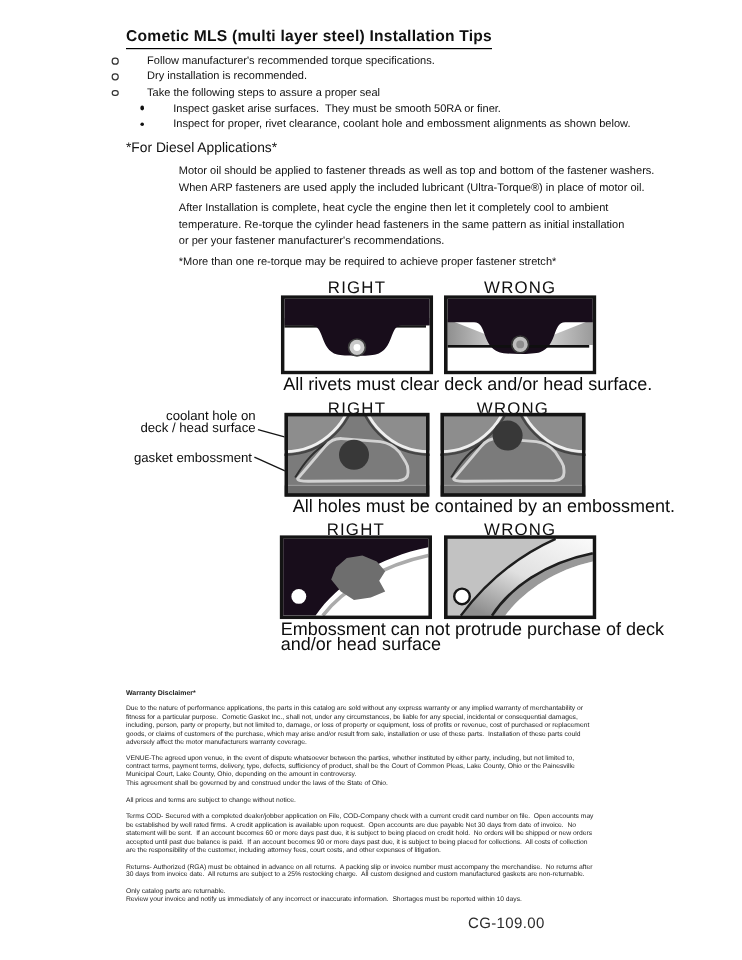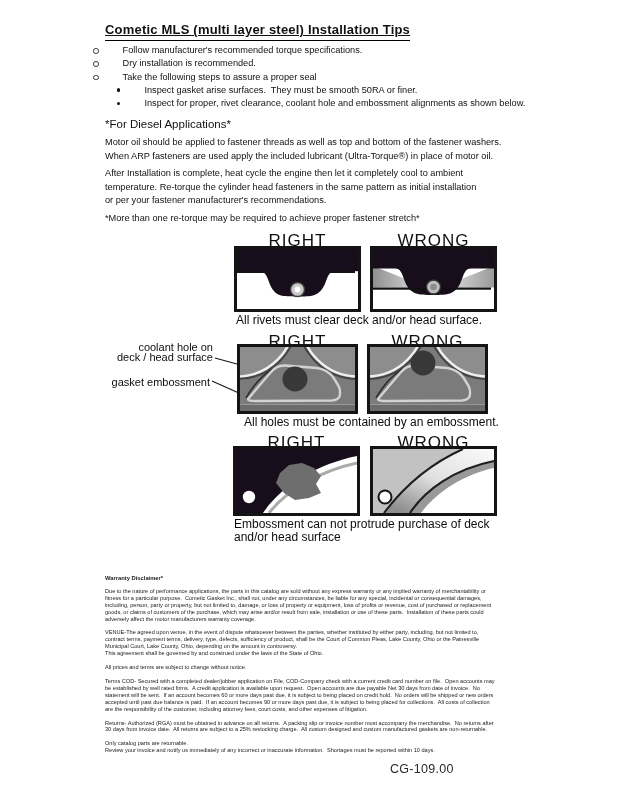--- a/index.html
+++ b/index.html
@@ -6,38 +6,37 @@
   body{
     width:618px;height:800px;position:relative;background:#ffffff;
     font-family:"Liberation Sans","DejaVu Sans",sans-serif;color:#111;
     overflow:hidden;
   }
   .abs{position:absolute;}
   .title{
     font-size:13px;font-weight:bold;letter-spacing:.2px;
     border-bottom:1.6px solid #000;padding-bottom:3px;display:inline-block;
     white-space:pre;
-    text-decoration:underline;
-  }
-  .body-text{font-size:9.2px;line-height:13.5px;white-space:pre-wrap;width:432px;}
+  }
+  .body-text{font-size:9.2px;line-height:13.5px;white-space:pre-wrap;width:432px;margin-left:44px;}
   .bullets{font-size:9.2px;line-height:13.3px;}
   .bullet-row{display:flex;align-items:flex-start;gap:20px;}
   .bullet-row.sub{margin-left:24px;}
   .marker-o{
     width:3.6px;height:3.6px;border:1px solid #333;border-radius:50%;
     display:inline-block;margin:4.2px 4px 0 0;flex:none;
   }
   .marker-f{
     width:3.4px;height:3.4px;background:#111;border-radius:50%;
     display:inline-block;margin:4.4px 4px 0 0;flex:none;
   }
   .bullet-text{white-space:pre-wrap;}
   .section-h{font-size:11.5px;font-weight:normal;}
-  .rw-label{font-size:17px;letter-spacing:1px;color:#101010;text-align:center;width:127px;}
-  .caption{font-size:12px;line-height:13px;white-space:pre-line;color:#0d0d0d;}
+  .rw-label{font-size:14px;letter-spacing:1px;color:#101010;text-align:center;width:127px;}
+  .caption{font-size:15px;line-height:13px;white-space:pre-line;color:#0d0d0d;}
   .anno{font-size:11px;line-height:10px;text-align:right;white-space:pre-line;color:#0d0d0d;}
   .fine{
     width:414px;font-size:5.6px;line-height:6.9px;color:#222;
   }
   .fine p{margin:0 0 7px 0;white-space:pre-wrap;}
   .fine .fine-h{font-weight:bold;margin-bottom:6px;font-size:5.8px;}
   .fine .nogap{margin-bottom:0;}
   .pagenum{font-size:12.5px;color:#2b2b2b;letter-spacing:.3px;text-align:right;}
   svg{display:block;}
 </style>

